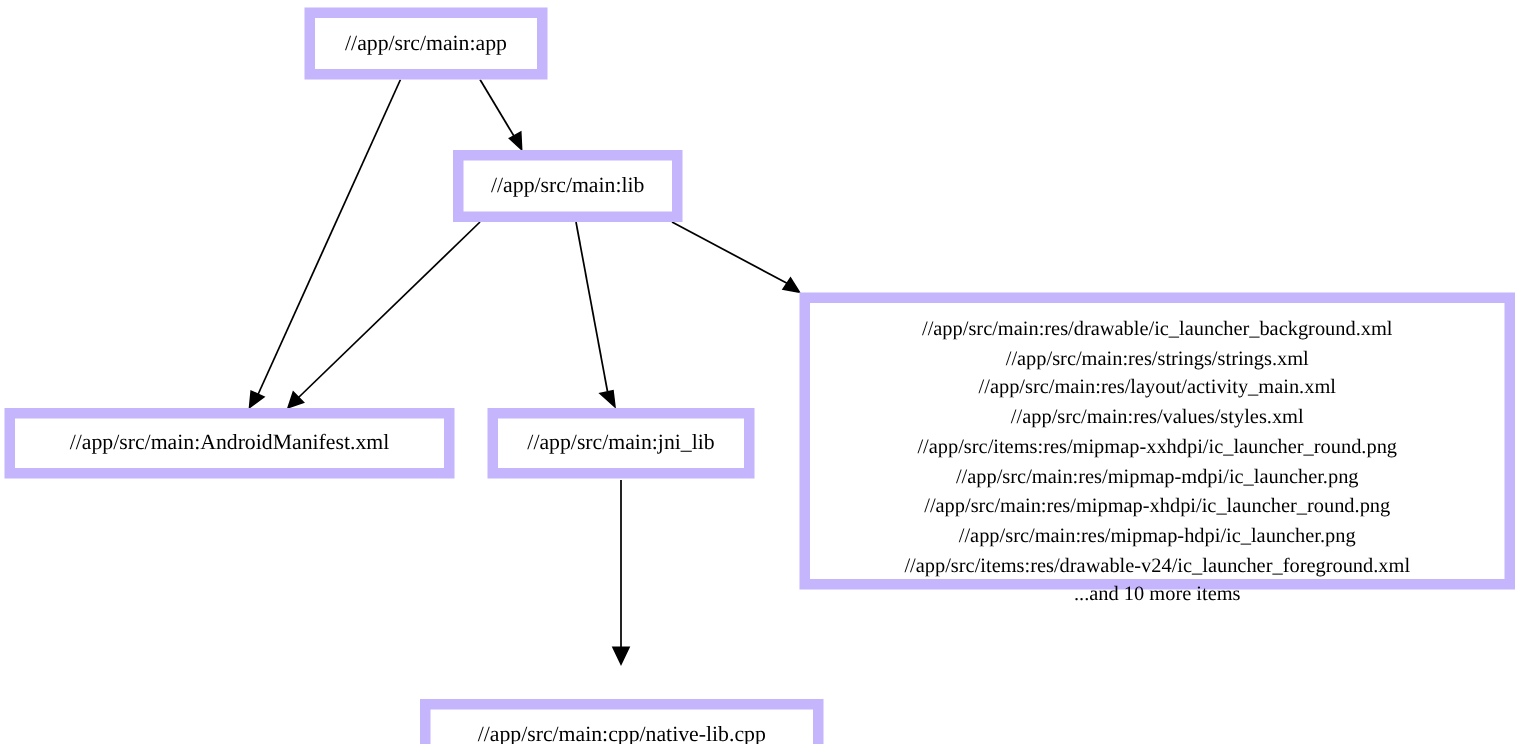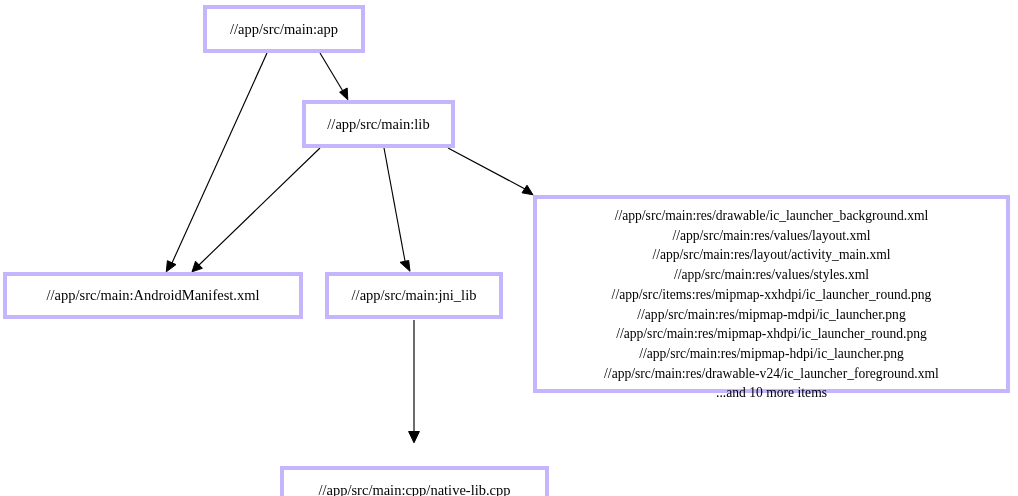--- a/index.html
+++ b/index.html
@@ -11,21 +11,21 @@
     position: relative;
     width: 1018px;
     height: 496px;
     background: #ffffff;
     overflow: hidden;
     font-family: "Liberation Serif", "DejaVu Serif", serif;
   }
   .node {
     position: absolute;
     box-sizing: border-box;
-    border: 4px solid #c4b5fd;
+    border: 7px solid #c4b5fd;
     background: #ffffff;
     display: flex;
     align-items: center;
     justify-content: center;
     text-align: center;
     color: #000000;
     font-size: 14.5px;
     line-height: 1.0;
     white-space: nowrap;
     z-index: 2;
@@ -112,24 +112,24 @@
   <div class="node" style="left:325px; top:272px; width:178px; height:47px;justify-content:center;">
     <span>//app/src/main:jni_lib</span>
   </div>
 
   <div class="node" style="left:280px; top:443px; width:269px; height:48px;margin-top:23px;">
     <span>//app/src/main:cpp/native-lib.cpp</span>
   </div>
 
   <div class="node node-multiline" style="left:533px; top:195px; width:477px; height:198px;">
     <span class="line">//app/src/main:res/drawable/ic_launcher_background.xml</span>
-    <span class="line">//app/src/main:res/values/layout.xml</span>
+    <span class="line">//app/src/main:res/strings/strings.xml</span>
     <span class="line">//app/src/main:res/layout/activity_main.xml</span>
     <span class="line">//app/src/main:res/values/styles.xml</span>
     <span class="line">//app/src/items:res/mipmap-xxhdpi/ic_launcher_round.png</span>
     <span class="line">//app/src/main:res/mipmap-mdpi/ic_launcher.png</span>
     <span class="line">//app/src/main:res/mipmap-xhdpi/ic_launcher_round.png</span>
     <span class="line">//app/src/main:res/mipmap-hdpi/ic_launcher.png</span>
-    <span class="line">//app/src/main:res/drawable-v24/ic_launcher_foreground.xml</span>
+    <span class="line">//app/src/items:res/drawable-v24/ic_launcher_foreground.xml</span>
     <span class="line">...and 10 more items</span>
   </div>
 
 </div>
 
 </body></html>

